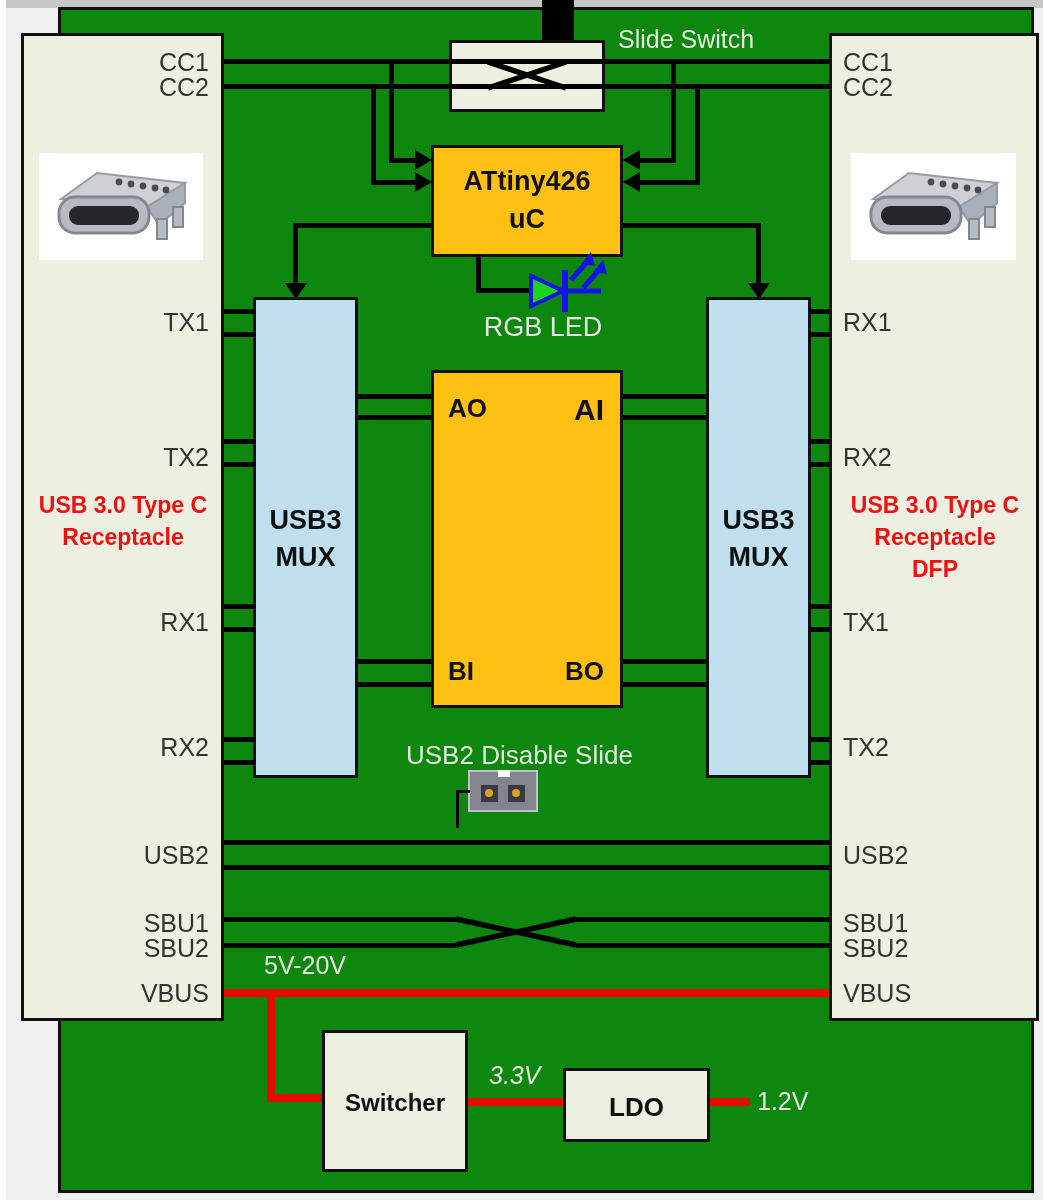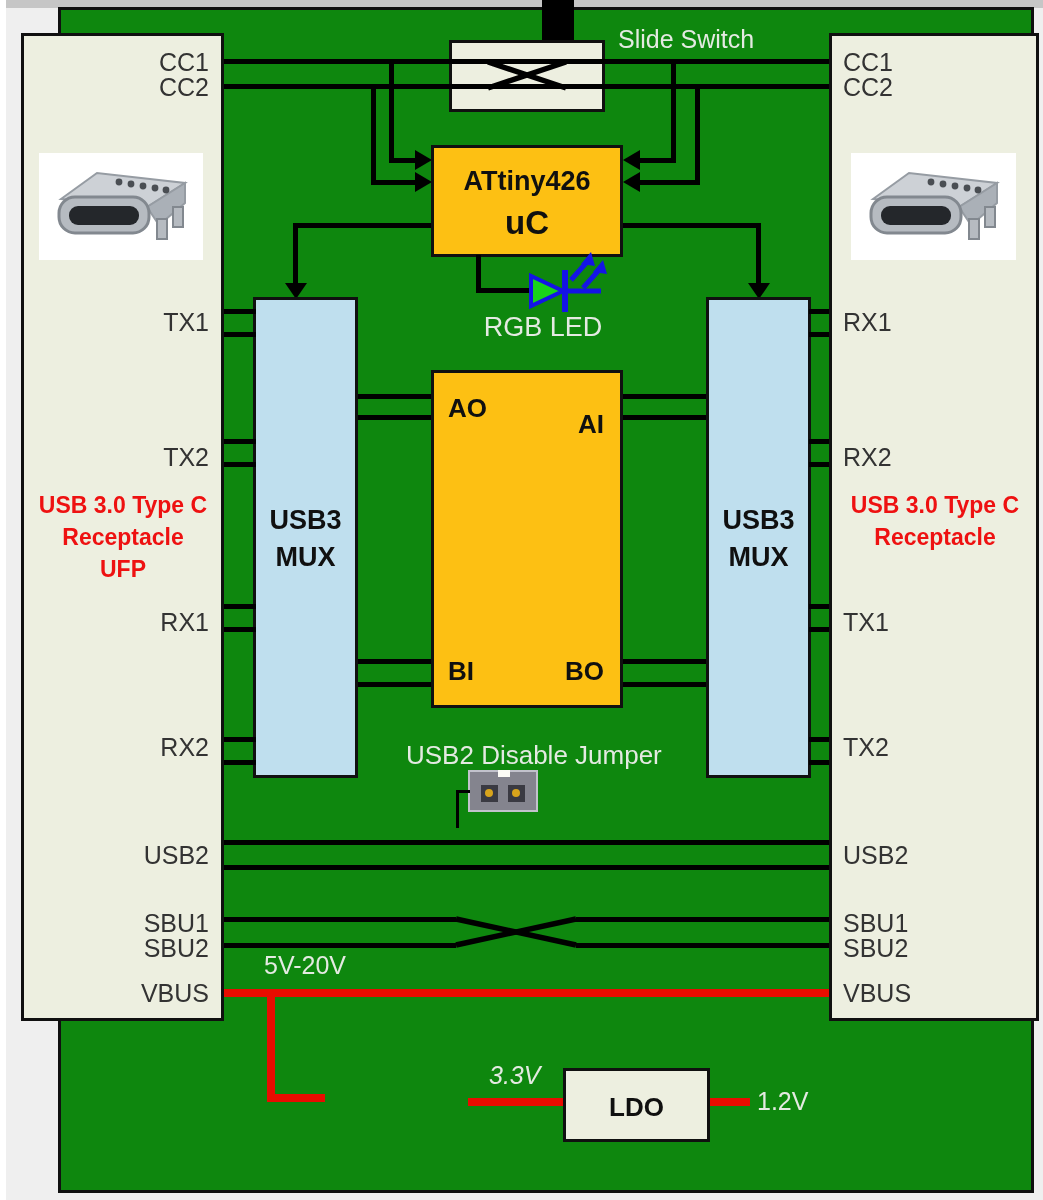--- a/index.html
+++ b/index.html
@@ -60,21 +60,21 @@
   <div class="arrR" style="left:409px;top:172px;"></div>
   <div class="wire" style="left:665px;top:59px;width:5px;height:104px;"></div>
   <div class="wire" style="left:634px;top:158px;width:36px;height:5px;"></div>
   <div class="arrL" style="left:617px;top:150px;"></div>
   <div class="wire" style="left:689px;top:84px;width:5px;height:101px;"></div>
   <div class="wire" style="left:634px;top:180px;width:60px;height:5px;"></div>
   <div class="arrL" style="left:617px;top:172px;"></div>
 
   <div class="box orange" style="left:425px;top:145px;width:192px;height:112px;">
     <div class="boxlbl" style="left:0;right:0;top:18px;font-size:27px;">ATtiny426</div>
-    <div class="boxlbl" style="left:0;right:0;top:56px;font-size:33px;">uC</div>
+    <div class="boxlbl" style="left:0;right:0;top:56px;font-size:27px;">uC</div>
   </div>
 
   <div class="wire" style="left:287px;top:223px;width:138px;height:5px;"></div>
   <div class="wire" style="left:287px;top:223px;width:5px;height:63px;"></div>
   <div class="arrD" style="left:279px;top:283px;"></div>
   <div class="wire" style="left:617px;top:223px;width:138px;height:5px;"></div>
   <div class="wire" style="left:750px;top:223px;width:5px;height:63px;"></div>
   <div class="arrD" style="left:742px;top:283px;"></div>
 
   <div class="wire" style="left:470px;top:255px;width:5px;height:38px;"></div>
@@ -121,26 +121,26 @@
   <div class="wire" style="left:352px;top:415px;width:73px;height:5px;"></div>
   <div class="wire" style="left:352px;top:659px;width:73px;height:5px;"></div>
   <div class="wire" style="left:352px;top:682px;width:73px;height:5px;"></div>
   <div class="wire" style="left:617px;top:394px;width:83px;height:5px;"></div>
   <div class="wire" style="left:617px;top:415px;width:83px;height:5px;"></div>
   <div class="wire" style="left:617px;top:659px;width:83px;height:5px;"></div>
   <div class="wire" style="left:617px;top:682px;width:83px;height:5px;"></div>
 
   <div class="box orange" style="left:425px;top:370px;width:192px;height:338px;">
     <div class="boxlbl" style="left:14px;top:20px;font-size:26px;">AO</div>
-    <div class="boxlbl" style="right:16px;top:36px;font-size:26px;">AI</div>
+    <div class="boxlbl" style="right:16px;top:20px;font-size:30px;">AI</div>
     <div class="boxlbl" style="left:14px;bottom:18px;font-size:26px;">BI</div>
     <div class="boxlbl" style="right:16px;bottom:18px;font-size:26px;">BO</div>
   </div>
 
-  <div class="wlbl" style="left:400px;top:742px;font-size:26px;">USB2 Disable Jumper</div>
+  <div class="wlbl" style="left:400px;top:742px;font-size:26px;">USB2 Disable Slide</div>
   <div class="jumper">
     <div class="notch"></div>
     <div class="pinwin" style="left:11px;">
         <div class="pin"></div>
       </div>
     <div class="pinwin" style="left:38px;">
         <div class="pin"></div>
       </div>
   </div>
   <div class="wire" style="left:450px;top:790px;width:14px;height:3px;"></div>
@@ -156,20 +156,23 @@
   <svg style="left:444px;top:910px;" width="132" height="45" viewBox="0 0 132 45">
     <line x1="6" y1="9" x2="126" y2="35" stroke="#000" stroke-width="5.5"></line>
     <line x1="6" y1="35" x2="126" y2="9" stroke="#000" stroke-width="5.5"></line>
   </svg>
 
   <div class="wlbl" style="left:258px;top:952px;">5V-20V</div>
   <div class="rwire" style="left:218px;top:989px;width:605px;height:8px;"></div>
   <div class="rwire" style="left:261px;top:989px;width:8px;height:110px;"></div>
   <div class="rwire" style="left:261px;top:1094px;width:58px;height:8px;"></div>
 
+  <div class="box cream" style="left:316px;top:1030px;width:146px;height:142px;">
+    <div class="boxlbl" style="left:0;right:0;top:56px;font-size:24px;">Switcher</div>
+  </div>
   <div class="rwire" style="left:462px;top:1098px;width:95px;height:8px;"></div>
   <div class="wlbl" style="left:483px;top:1062px;font-style:italic;">3.3V</div>
   <div class="box cream" style="left:557px;top:1068px;width:147px;height:74px;">
     <div class="boxlbl" style="left:0;right:0;top:21px;font-size:26px;">LDO</div>
   </div>
   <div class="rwire" style="left:704px;top:1098px;width:40px;height:8px;"></div>
   <div class="wlbl" style="left:751px;top:1088px;">1.2V</div>
 
   <div class="box cream" style="left:15px;top:33px;width:203px;height:988px;"></div>
   <div class="lbl" style="left:15px;width:188px;top:48px;text-align:right;">CC1</div>
@@ -178,21 +181,20 @@
   <div class="lbl" style="left:15px;width:188px;top:443px;text-align:right;">TX2</div>
   <div class="lbl" style="left:15px;width:188px;top:608px;text-align:right;">RX1</div>
   <div class="lbl" style="left:15px;width:188px;top:733px;text-align:right;">RX2</div>
   <div class="lbl" style="left:15px;width:188px;top:841px;text-align:right;">USB2</div>
   <div class="lbl" style="left:15px;width:188px;top:909px;text-align:right;">SBU1</div>
   <div class="lbl" style="left:15px;width:188px;top:934px;text-align:right;">SBU2</div>
   <div class="lbl" style="left:15px;width:188px;top:979px;text-align:right;">VBUS</div>
   <div class="redcap" style="left:22px;top:489px;width:190px;">
     <div>USB 3.0 Type C</div>
     <div>Receptacle</div>
-    <div>UFP</div>
   </div>
   <div class="photo" style="left:33px;top:153px;width:164px;height:107px;">
     <svg width="164" height="107" viewBox="0 0 164 107">
       <defs>
         <g id="usbc">
           <polygon points="22,46 58,20 146,30 108,54" fill="#cdd1d6" stroke="#969ca3" stroke-width="2"></polygon>
           <polygon points="108,54 146,30 146,50 120,72" fill="#aab0b7" stroke="#969ca3" stroke-width="2"></polygon>
           <rect x="20" y="44" width="90" height="36" rx="16" fill="#b6bbc1" stroke="#82888f" stroke-width="3"></rect>
           <rect x="30" y="53" width="70" height="19" rx="9" fill="#24272b"></rect>
           <circle cx="80" cy="29" r="3.4" fill="#4a4e53"></circle>
@@ -215,19 +217,20 @@
   <div class="lbl" style="left:837px;top:443px;">RX2</div>
   <div class="lbl" style="left:837px;top:608px;">TX1</div>
   <div class="lbl" style="left:837px;top:733px;">TX2</div>
   <div class="lbl" style="left:837px;top:841px;">USB2</div>
   <div class="lbl" style="left:837px;top:909px;">SBU1</div>
   <div class="lbl" style="left:837px;top:934px;">SBU2</div>
   <div class="lbl" style="left:837px;top:979px;">VBUS</div>
   <div class="redcap" style="left:831px;top:489px;width:196px;">
     <div>USB 3.0 Type C</div>
     <div>Receptacle</div>
+    <div>DFP</div>
   </div>
   <div class="photo" style="left:845px;top:153px;width:165px;height:107px;">
     <svg width="164" height="107" viewBox="0 0 164 107">
         <use href="#usbc"></use>
       </svg>
   </div>
 </div>
 
 </body></html>

